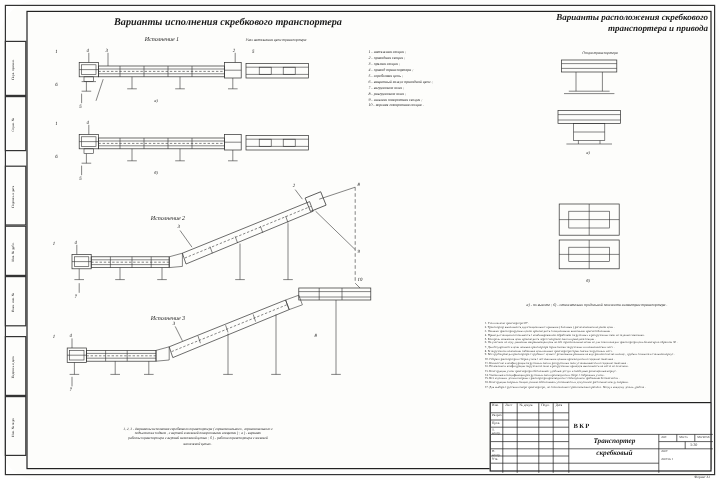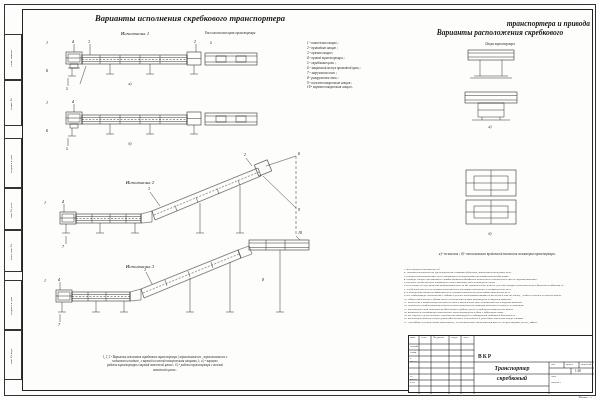--- a/index.html
+++ b/index.html
@@ -48,21 +48,21 @@
     </div>
     <div class="leftbox" style="top:276px;height:50px;">
       <div class="rot" style="width:50px;height:8px;left:-16px;top:21px;">Подпись и дата</div>
     </div>
     <div class="leftbox" style="top:326px;height:50px;">
       <div class="rot" style="width:50px;height:8px;left:-16px;top:21px;">Инв. № подл.</div>
     </div>
   </div>
 
   <div class="title" style="left:40px;top:13px;width:300px;font-size:8.5px;">Варианты исполнения скребкового транспортера</div>
-  <div class="title" style="left:410px;top:28px;width:180px;font-size:7.5px;">Варианты расположения скребкового</div>
+  <div class="title" style="left:410px;top:10px;width:180px;font-size:7.5px;text-align:right;">Варианты расположения скребкового</div>
   <div class="title" style="left:410px;top:19px;width:180px;font-size:7.5px;text-align:right;">транспортера и привода</div>
 
   <div class="capt" style="left:90px;top:31px;width:90px;font-size:5px;">Исполнение  1</div>
   <div class="capt2" style="left:185px;top:31px;width:90px;">Узел натяжения цепи транспортера</div>
   <div class="capt" style="left:95px;top:180px;width:90px;font-size:5px;">Исполнение  2</div>
   <div class="capt" style="left:95px;top:264px;width:90px;font-size:5px;">Исполнение  3</div>
 
   <div class="capt" style="left:110px;top:82px;width:40px;">а)</div>
   <div class="capt" style="left:110px;top:142px;width:40px;">б)</div>
 

